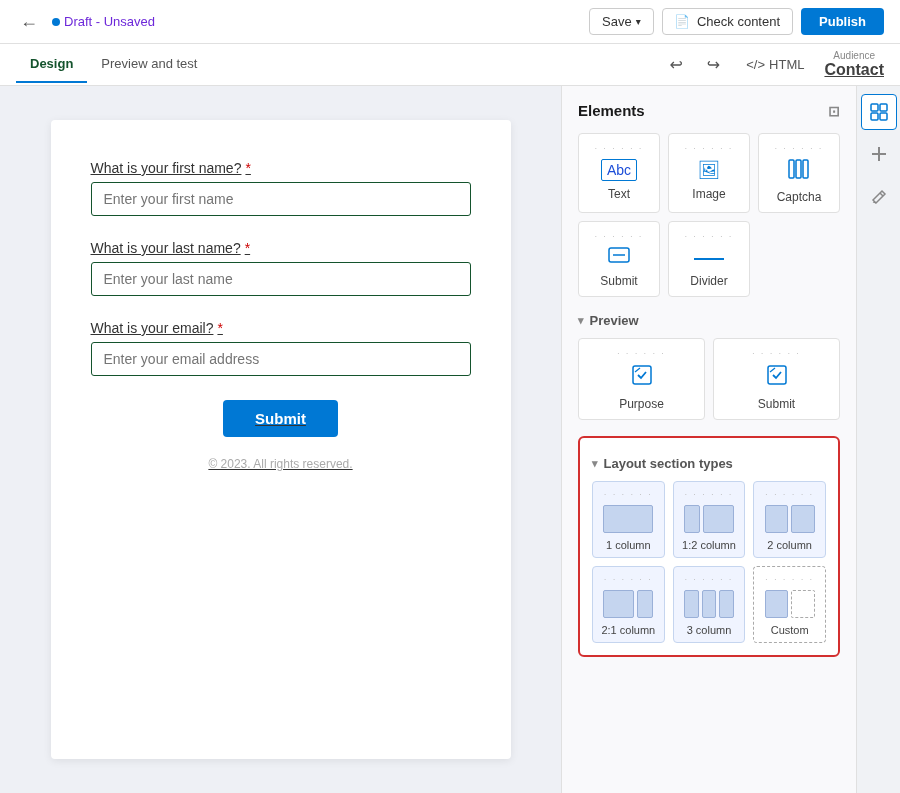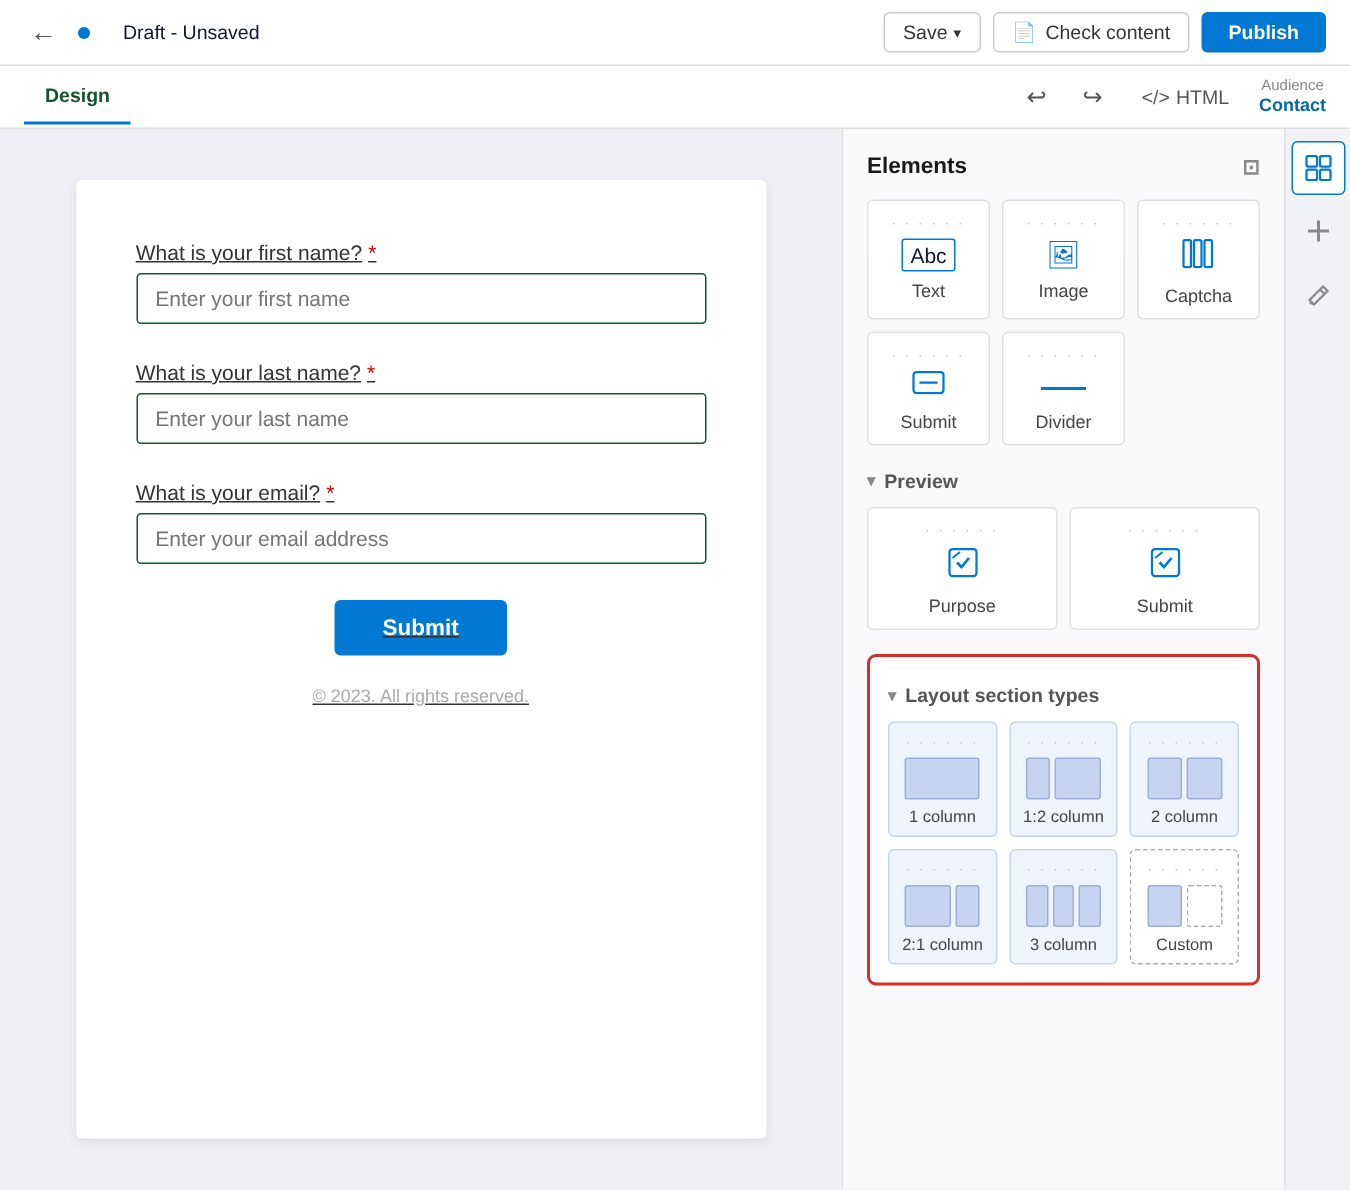--- a/index.html
+++ b/index.html
@@ -7,21 +7,21 @@
 
     
     .header {
       display: flex; align-items: center; background: #fff;
       padding: 0 16px; height: 44px; border-bottom: 1px solid #e0e0e0;
       gap: 12px;
     }
     .header-left { display: flex; align-items: center; gap: 10px; flex: 1; }
     .back-btn { background: none; border: none; cursor: pointer; font-size: 18px; color: #555; padding: 4px; }
     .page-title { font-size: 17px; font-weight: 600; color: #1a1a1a; }
-    .draft-badge { display: flex; align-items: center; gap: 22px; color: #0f172a; font-size: 13px; }
+    .draft-badge { display: flex; align-items: center; gap: 4px; color: #6d28d9; font-size: 13px; }
     .draft-dot { width: 8px; height: 8px; background: #0078d4; border-radius: 50%; display: inline-block; }
     .header-right { display: flex; align-items: center; gap: 8px; }
     .save-btn {
       display: flex; align-items: center; gap: 4px;
       background: none; border: 1px solid #ccc; border-radius: 4px;
       padding: 5px 12px; cursor: pointer; font-size: 13px; color: #333;
     }
     .save-btn .chevron { font-size: 10px; }
     .check-content-btn {
       display: flex; align-items: center; gap: 6px;
@@ -43,21 +43,21 @@
     .tab {
       padding: 10px 14px; font-size: 13px; cursor: pointer; color: #555;
       border-bottom: 2px solid transparent;
     }
     .tab.active { color: #14532d; border-bottom: 2px solid #0078d4; font-weight: 600; }
     .sub-header-right { display: flex; align-items: center; gap: 12px; }
     .icon-btn { background: none; border: none; cursor: pointer; font-size: 16px; color: #555; padding: 4px 6px; }
     .html-btn { background: none; border: none; cursor: pointer; font-size: 13px; color: #555; padding: 4px 8px; display: flex; align-items: center; gap: 4px; }
     .audience-section { display: flex; flex-direction: column; align-items: center; font-size: 11px; color: #555; cursor: pointer; }
     .audience-label { font-size: 10px; color: #888; }
-    .audience-value { font-size: 12px; color: #0369a1; font-weight: 600; }
+    .audience-value { font-size: 16px; color: #404040; font-weight: 600; text-decoration: underline; }
 
     
     .main-content {
       display: flex; height: calc(793px - 86px); overflow: hidden;
     }
 
     
     .canvas-area {
       flex: 1; background: #eef0f5; padding: 34px 40px; overflow-y: auto;
       display: flex; justify-content: center; text-decoration: underline;
@@ -158,20 +158,21 @@
       <span>📄</span>
       <span>Check content</span>
     </button>
     <button class="publish-btn">Publish</button>
   </div>
 </div>
 
 <div class="sub-header">
   <div class="sub-header-left">
     <div class="tab active">Design</div>
+    <div class="tab">Preview and test</div>
   </div>
   <div class="sub-header-right">
     <button class="icon-btn">↩</button>
     <button class="icon-btn">↪</button>
     <button class="html-btn">
       <span>&lt;/&gt;</span>
       <span>HTML</span>
     </button>
     <div class="audience-section">
       <span class="audience-label">Audience</span>
@@ -216,21 +217,21 @@
     <div class="elements-panel">
 
       <div class="panel-title">
         <span>Elements</span>
         <span style="font-size:14px;color:#888;">⊡</span>
       </div>
 
       <div class="elements-grid">
         <div class="element-item">
           <div class="element-dots">· · · · · ·</div>
-          <div class="element-icon" style="font-size:14px;color:#0f172a;border:1.5px solid #0078d4;padding:2px 5px;border-radius:2px;">Abc</div>
+          <div class="element-icon" style="font-size:14px;color:#1d4ed8;border:1.5px solid #0078d4;padding:2px 5px;border-radius:2px;">Abc</div>
           <span>Text</span>
         </div>
         <div class="element-item">
           <div class="element-dots">· · · · · ·</div>
           <div class="element-icon">🖼</div>
           <span>Image</span>
         </div>
         <div class="element-item">
           <div class="element-dots">· · · · · ·</div>
           <div class="element-icon">

